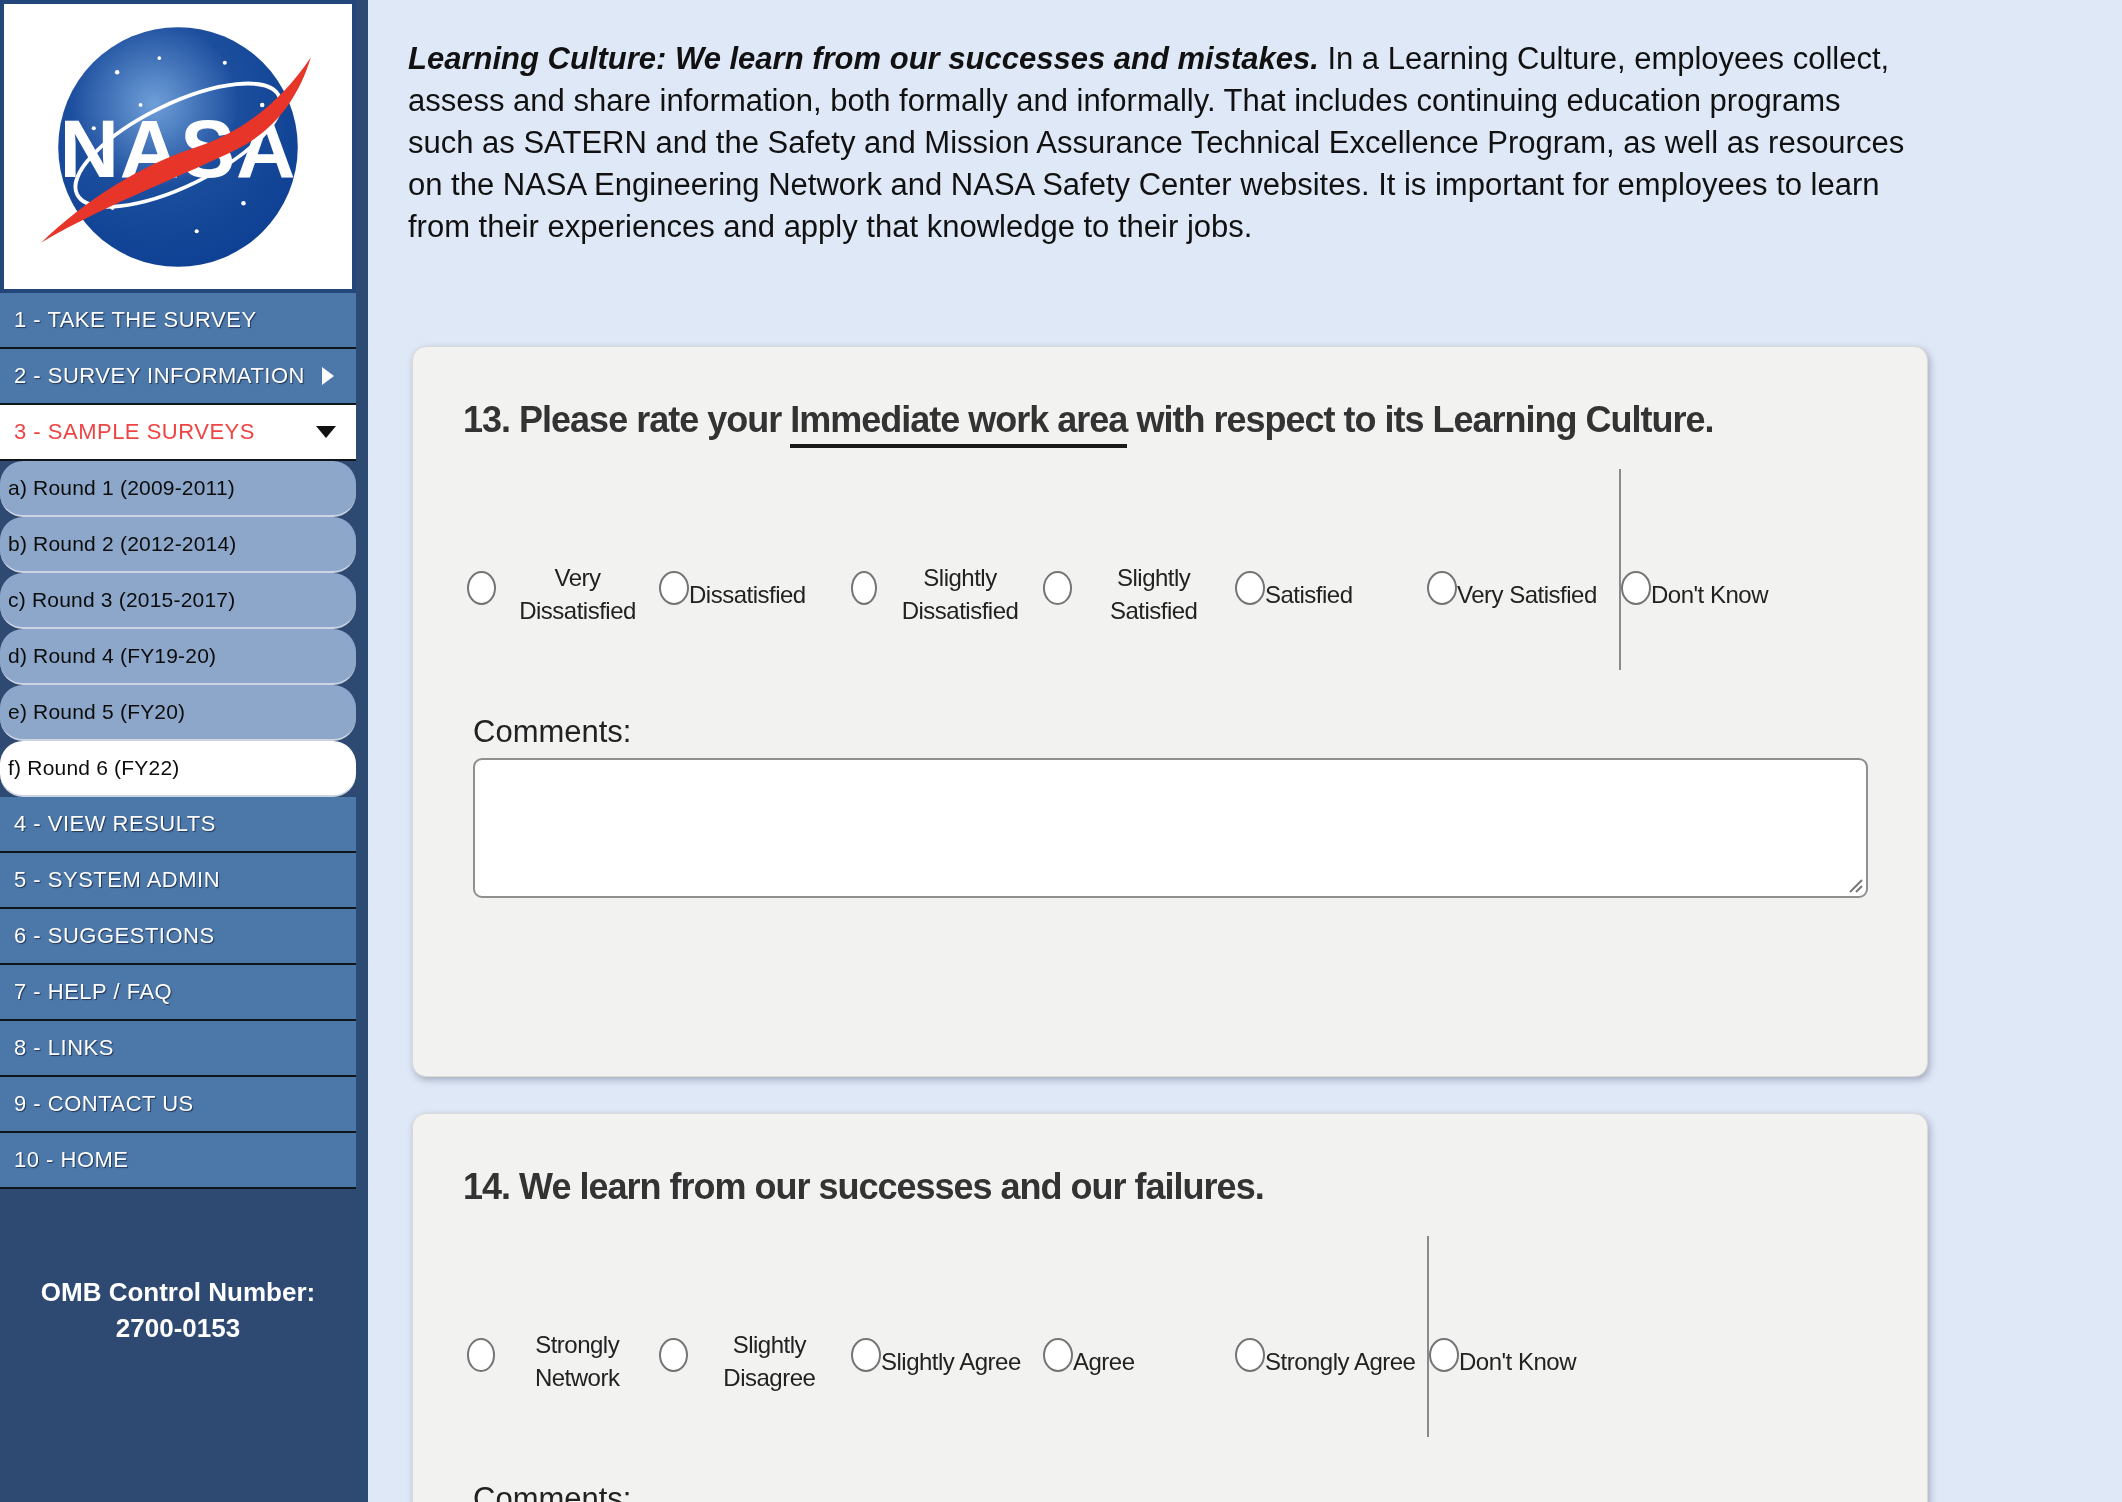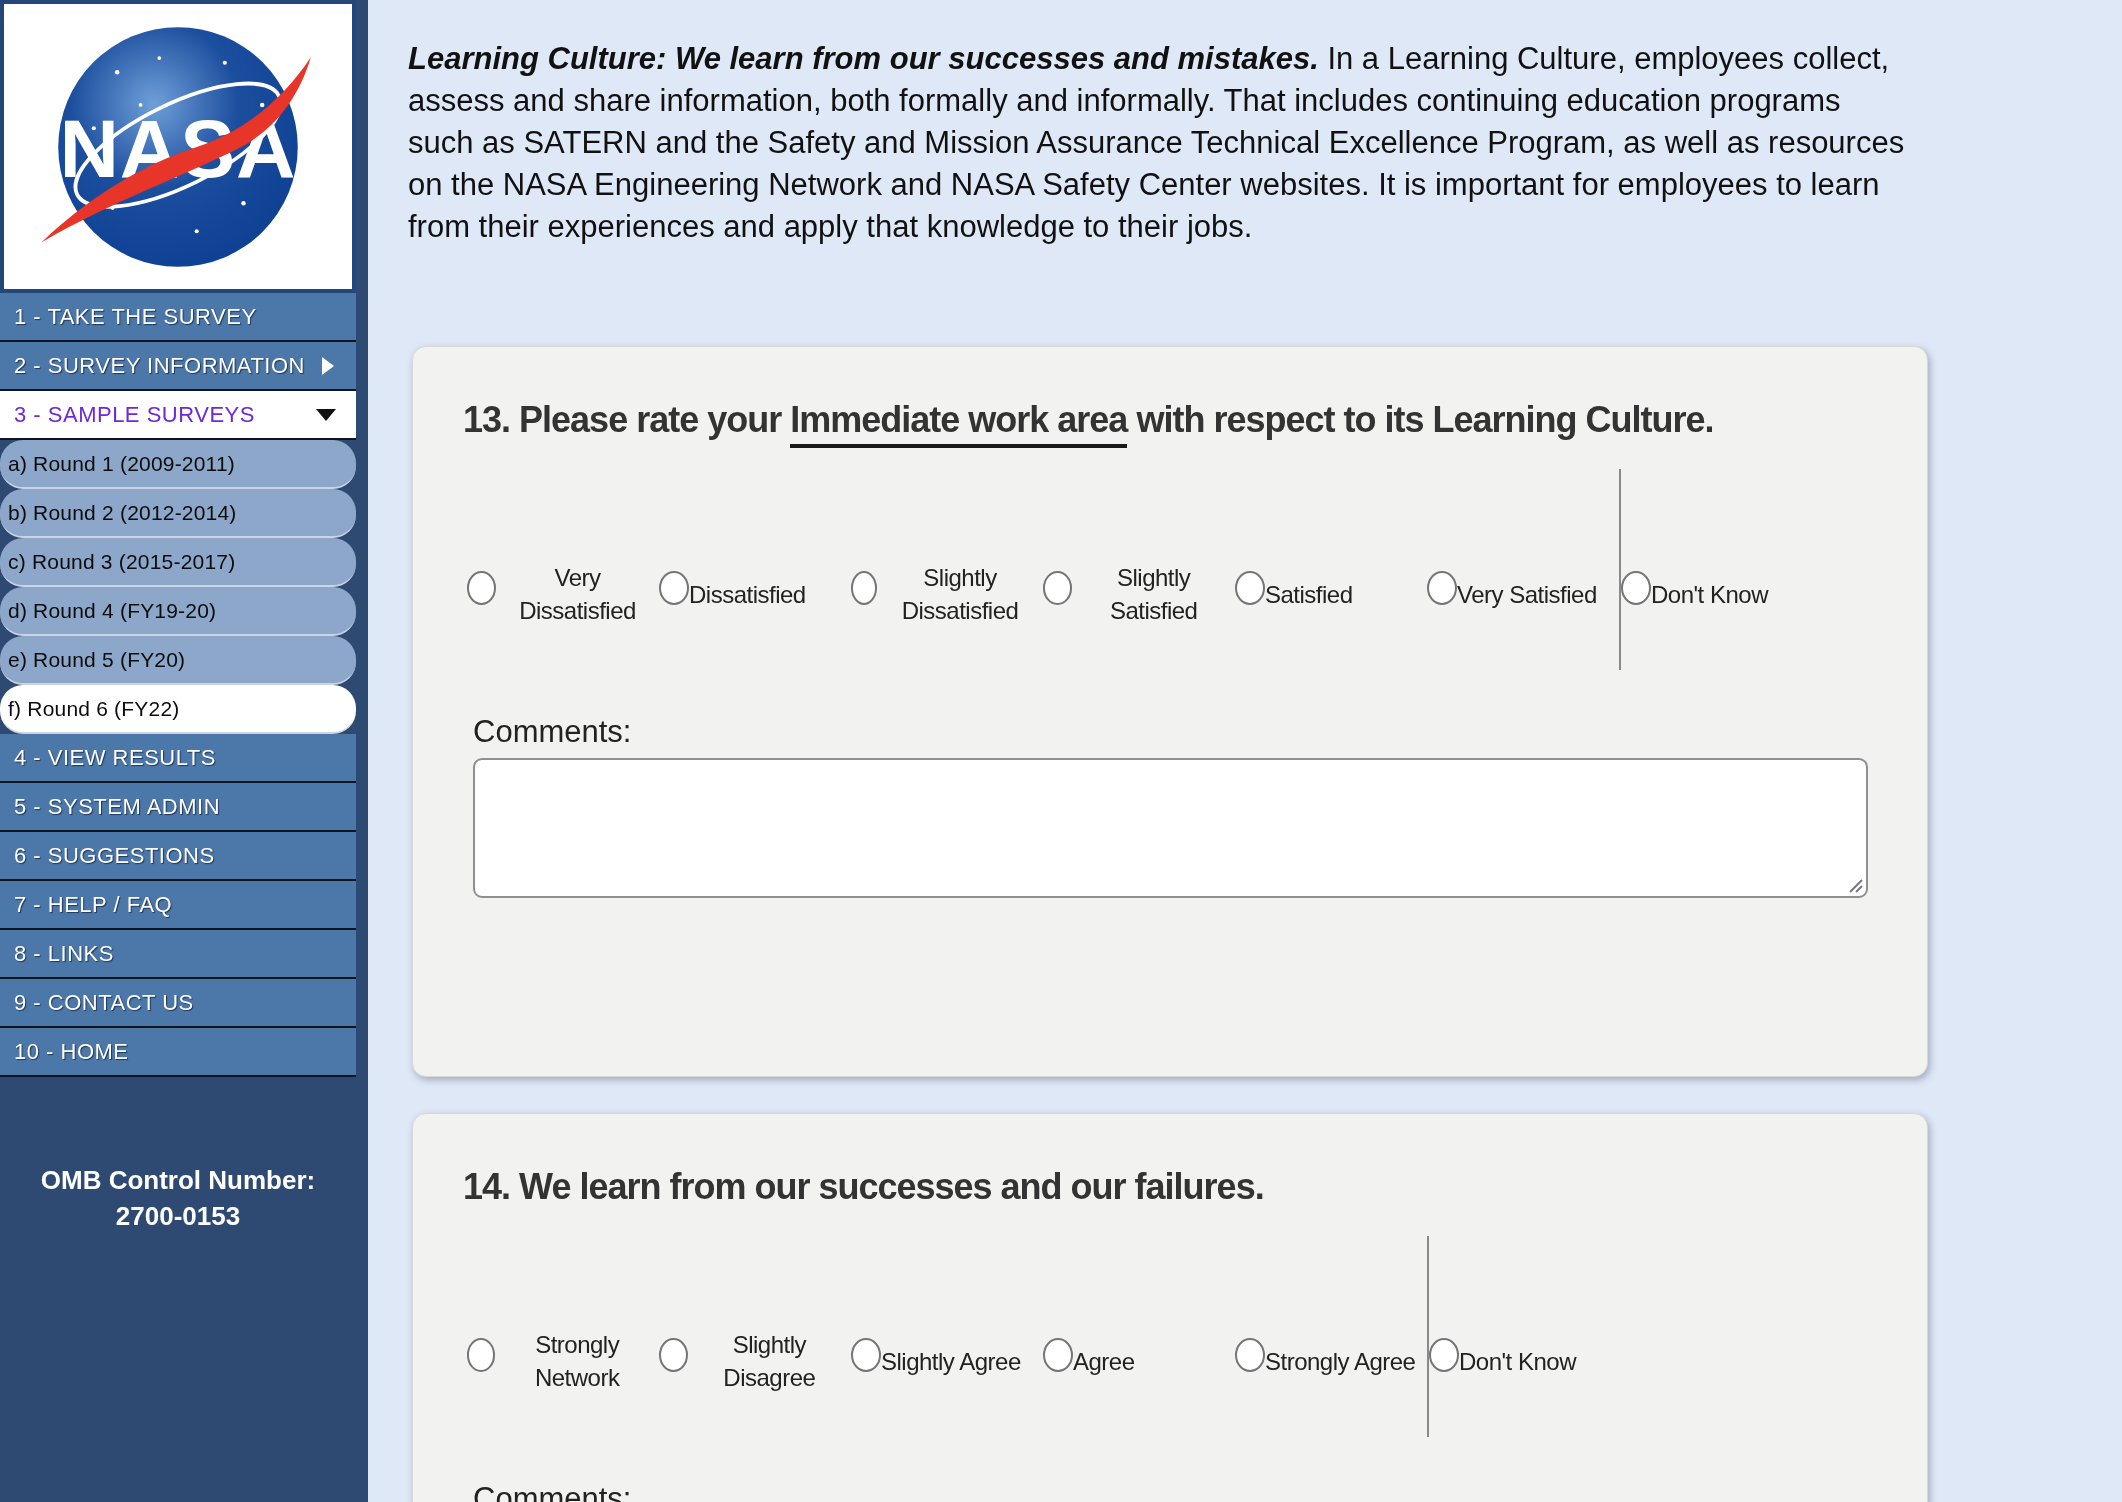--- a/index.html
+++ b/index.html
@@ -17,31 +17,31 @@
     border-right:12px solid #2c4a72;
     display:flex; flex-direction:column;
   }
   .logo-box {
     height:293px; background:#ffffff;
     border:4px solid #24477b;
     display:flex; align-items:center; justify-content:center;
   }
   .menu { display:flex; flex-direction:column; }
   .mi {
-    height:49px; display:flex; align-items:center;
+    height:56px; display:flex; align-items:center;
     padding:0 14px; cursor:pointer;
     font-size:22px; letter-spacing:0.5px;
   }
   .mi.main {
     background:#4b77a9; color:#ffffff;
     border-bottom:2px solid #10151c;
     text-shadow:1px 1px 1px rgba(10,20,40,0.65);
   }
   .mi.main.active {
-    background:#ffffff; color:#6d28d9; text-shadow:none;
+    background:#ffffff; color:#ef4444; text-shadow:none;
   }
   .mi.sub {
     background:#8ca7ca; color:#0c0c0c;
     border-bottom:2px solid #ccd4e2;
     padding-left:8px; font-size:21px; letter-spacing:0.2px;border-radius:23px;
   }
   .mi.sub.active { background:#ffffff; }
   .chev-right {
     margin-left:auto; margin-right:8px;
     width:0; height:0;

